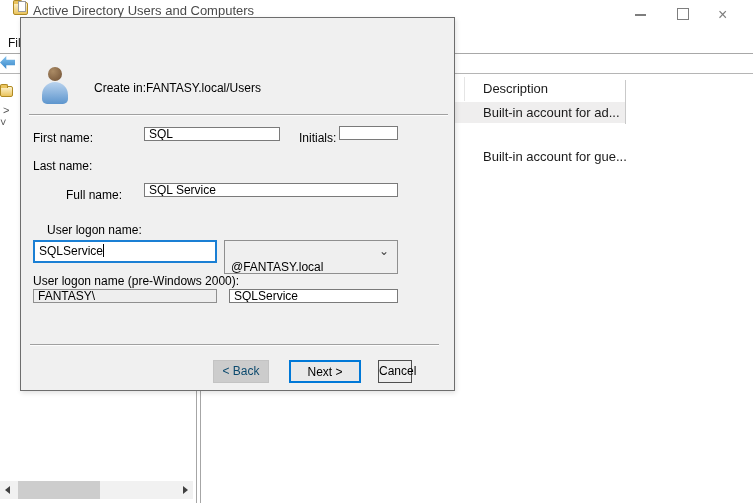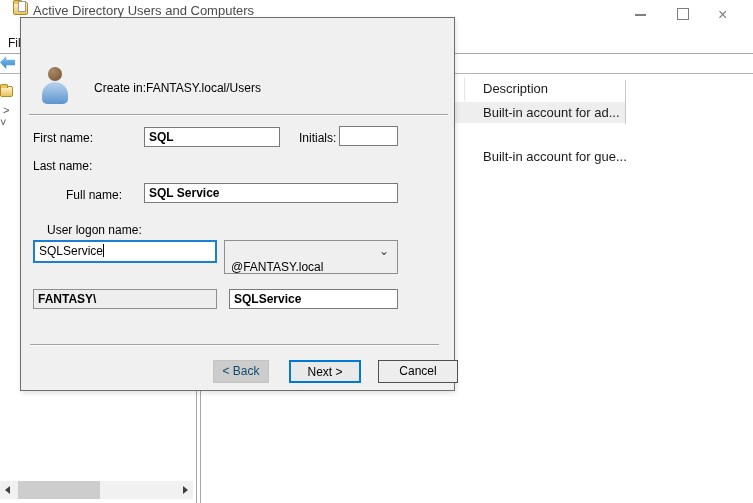--- a/index.html
+++ b/index.html
@@ -88,41 +88,41 @@
 
   .lbl { font-size:12px; color:#000; white-space:nowrap; }
   .lbl-first    { left:12px;  top:113px; }
   .lbl-initials { left:278px; top:113px; }
   .lbl-last     { left:12px;  top:141px; }
   .lbl-full     { left:12px;  top:170px;margin-left:33px; }
   .lbl-logon    { left:26px;  top:205px; }
   .lbl-pre2000  { left:12px;  top:256px; }
 
   .txt { border:1px solid #7a7a7a; background:#fff; font-family:"Liberation Sans",sans-serif;
-    font-size:12px; padding:0 4px; height:20px;font-weight:bold; }
+    font-size:12px; padding:0 4px; height:14px; }
   .fld-first    { left:123px; top:109px; width:136px; }
   .fld-initials { left:318px; top:108px; width:59px; }
   .fld-last     { left:123px; top:136px; width:254px; }
   .fld-full     { left:123px; top:165px; width:254px; }
   .fld-logon { left:12px; top:222px; width:184px; height:23px; background:#fff;
     border:2px solid #1a7fd4; line-height:19px; padding:0 4px; }
   .caret { display:inline-block; width:1px; height:13px; background:#000; vertical-align:-2px; }
   .dropdown { left:203px; top:222px; width:174px; height:25px; background:#efefef;
     border:1px solid #8f8f8f; line-height:21px; padding:16px 6px; }
   .dropdown-chevron { right:8px; top:0; line-height:20px; font-size:12px; color:#444; }
   .fld-pre-domain { left:12px; top:271px; width:184px; background:#eeeeee; border-color:#8f8f8f; }
   .fld-pre-logon  { left:208px; top:271px; width:169px; }
 
   .btn-sep { left:9px; top:326px; width:409px; height:2px;
     border-top:1px solid #a0a0a0; border-bottom:1px solid #fdfdfd; }
   .btn { top:342px; height:23px; font-family:"Liberation Sans",sans-serif; font-size:12px;
     text-align:center; line-height:20px; }
   .btn-back { left:192px; width:56px; background:#cccccc; border:1px solid #c3c3c3; color:#0c4a6e; }
   .btn-next { left:268px; width:72px; background:#e9e9e9; border:2px solid #0078d7; color:#000; }
-  .btn-cancel { left:357px; width:80px; background:#ededed; border:1px solid #4f4f4f; color:#000; }
+  .btn-cancel { left:357px; width:34px; background:#ededed; border:1px solid #4f4f4f; color:#000; }
 </style>
 </head>
 <body>
 
 <div class="abs app-titlebar">
   <div class="abs app-icon"></div>
   <div class="abs app-title">Active Directory Users and Computers</div>
   <div class="abs win-btn btn-min">
     <div class="abs glyph-min"></div>
   </div>
@@ -179,20 +179,21 @@
   <input class="abs txt fld-full" value="SQL Service" style="">
 
   <div class="abs lbl lbl-logon">User logon name:</div>
   <div class="abs fld-logon"><span>SQLService</span><span class="caret"></span></div>
 
   <div class="abs dropdown">
     <span>@FANTASY.local</span>
     <span class="abs dropdown-chevron">⌄</span>
   </div>
 
+  <div class="abs lbl lbl-pre2000">User logon name (pre-Windows 2000):</div>
   <input class="abs txt fld-pre-domain" value="FANTASY\" style="">
   <input class="abs txt fld-pre-logon" value="SQLService" style="">
 
   <div class="abs btn-sep"></div>
   <div class="abs btn btn-back">&lt; Back</div>
   <div class="abs btn btn-next">Next &gt;</div>
   <div class="abs btn btn-cancel">Cancel</div>
 </div>
 
 </body></html>

